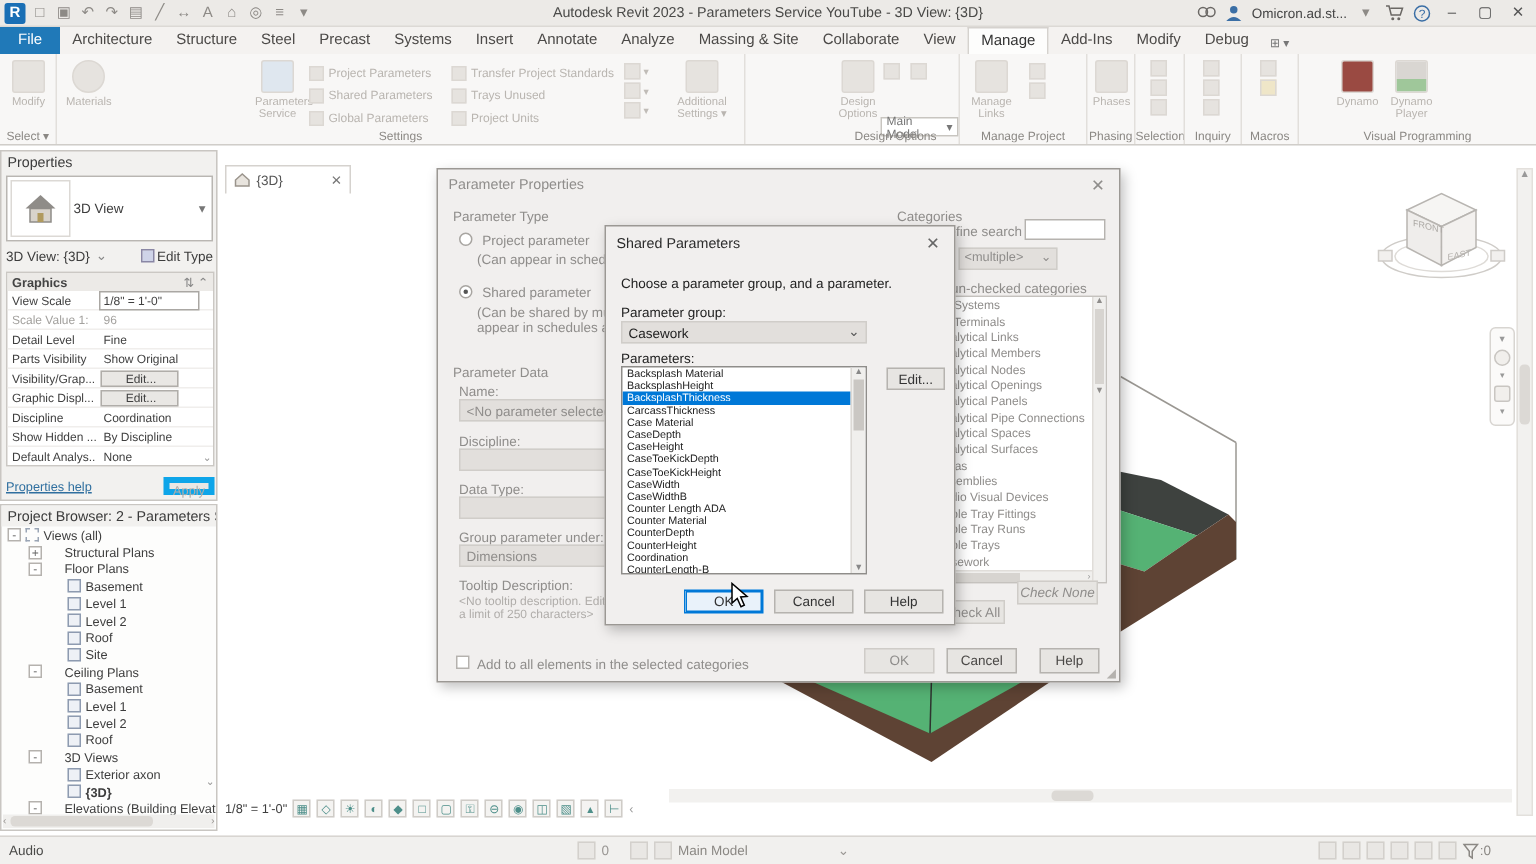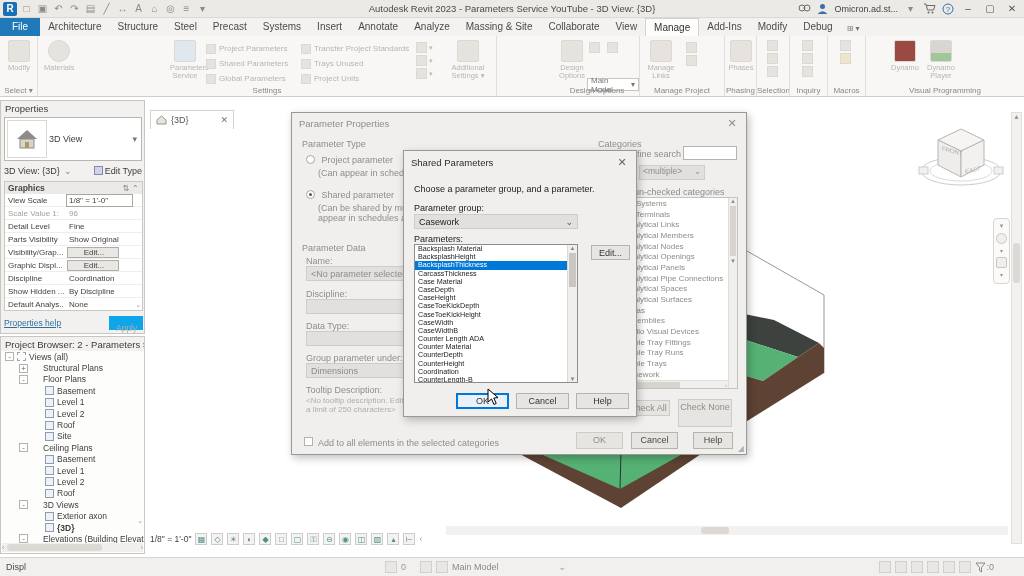--- a/index.html
+++ b/index.html
@@ -48,21 +48,21 @@
   #pgrid { position:absolute; left:3px; top:80px; width:139px; height:130px; background:#fff; border:1px solid #cbc8c4; overflow:hidden; }
   .psection { height:12px; background:#eceae7; font-size:8.5px; font-weight:bold; color:#444; padding:1px 3px; display:flex; }
   .prow { display:flex; height:13px; align-items:center; border-bottom:1px solid #f0eeec; font-size:8px; }
   .plabel { width:62px; padding-left:3px; color:#3f3f3f; white-space:nowrap; overflow:hidden; }
   .pval { flex:1; color:#3f3f3f; white-space:nowrap; overflow:hidden; padding-left:2px; }
   .prow[data-type="input"] .pval { border:1px solid #9a97930; outline:1px solid #aaa7a3; background:#fff; margin-right:10px; height:11px; line-height:11px; }
   .prow[data-type="button"] .pval { border:1px solid #b0ada9; background:#e9e7e4; text-align:center; margin-right:12px; height:11px; line-height:10px; flex:0 0 52px; }
   .prow[data-type="grey"] .plabel, .prow[data-type="grey"] .pval { color:#a3a19e; }
   #props-footer { position:absolute; left:3px; bottom:3px; width:139px; display:flex; align-items:center; }
   .plink { color:#2f6f9f; text-decoration:underline; font-size:8.5px; }
-  .apply-btn { margin-left:auto; width:34px; height:12px; background:#e9e7e4; border:7px solid #0ea5e9; color:#b0ada9; text-align:center; font-size:8.5px; line-height:11px; }
+  .apply-btn { margin-left:auto; width:34px; height:12px; background:#e9e7e4; border:4px solid #0ea5e9; color:#b0ada9; text-align:center; font-size:8.5px; line-height:11px; }
 
   #browser { left:0; top:336px; width:145px; height:218px; background:#fdfdfc; border:1px solid #c9c6c2; z-index:4; }
   #browser .pal-header { white-space:nowrap; overflow:hidden; background:#f2f1ef; }
   .tree-item { display:flex; align-items:center; height:11.4px; font-size:8.5px; color:#3d3d3d; white-space:nowrap; }
   .toggle { width:9px; height:9px; border:1px solid #b5b2ae; color:#666; font-size:8px; line-height:7px; text-align:center; margin-right:3px; background:#fff; flex:0 0 auto; }
   .toggle:empty { border:none; background:none; }
   .ticon { width:9px; height:9px; margin-right:3px; flex:0 0 auto; }
   .tree-item[data-icon="view"] .ticon { border:1px solid #8e9bb0; background:#eef1f6; }
   .tree-item[data-icon="root"] .ticon { border:1px dashed #9aa5b5; }
   .tree-item.bold { font-weight:bold; }
@@ -683,21 +683,21 @@
         <span>Casework</span>
       </div>
       </div>
     <div class="cat-vscroll">▲<div style="margin:2px 1px;height:50px;background:#d7d4d0;"></div>▼</div>
     <div style="position:absolute;left:0;bottom:0;right:9px;height:8px;background:#f0efed;border-top:1px solid #e0ddd9;display:flex;align-items:center;">
       <div style="height:6px;width:70px;background:#d7d4d0;margin-left:2px;"></div>
       <span style="margin-left:auto;font-size:6px;color:#999;padding-right:1px;">›</span>
     </div>
   </div>
   <div class="abs btn disabled" style="left:334px;top:287px;width:44px;height:16px;">Check All</div>
-  <div class="abs btn disabled" style="left:386px;top:286px;width:54px;height:28px;">Check None</div>
+  <div class="abs btn disabled" style="left:386px;top:274px;width:54px;height:16px;font-style:italic;">Check None</div>
 
   <div class="abs grp-label" style="left:10px;top:130px;">Parameter Data</div>
   <div class="abs" style="left:14px;top:143px;">Name:</div>
   <div class="abs greybox" style="left:14px;top:153px;width:316px;height:15px;line-height:14px;padding-left:4px;">&lt;No parameter selected&gt;</div>
   <div class="abs" style="left:14px;top:176px;">Discipline:</div>
   <div class="abs greybox" style="left:14px;top:186px;width:316px;height:15px;"></div>
   <div class="abs" style="left:14px;top:208px;">Data Type:</div>
   <div class="abs greybox" style="left:14px;top:218px;width:316px;height:15px;"></div>
   <div class="abs" style="left:14px;top:240px;">Group parameter under:</div>
   <div class="abs greybox" style="left:14px;top:250px;width:316px;height:15px;display:flex;align-items:center;justify-content:space-between;padding:0 4px;">
@@ -756,21 +756,21 @@
   <div class="abs btn focused" style="left:52px;top:242px;width:53px;height:16px;">OK</div>
   <div class="abs btn" style="left:112px;top:242px;width:53px;height:16px;">Cancel</div>
   <div class="abs btn" style="left:172px;top:242px;width:53px;height:16px;">Help</div>
 </div>
 
 <svg class="abs" style="left:487px;top:388px;z-index:40;" width="14" height="18">
   <polygon points="1,1 1,14 4.5,11 7,16.5 9.2,15.4 6.8,10 11,9.6" fill="#fff" stroke="#000" stroke-width="1"></polygon>
 </svg>
 
 <div id="statusbar" class="abs">
-  <span style="padding-left:6px;">Displ</span>
+  <span style="padding-left:6px;">Audio</span>
   <div class="sb-group" style="position:absolute;left:385px;">
     <span class="sb-ico"></span>
     <span style="margin-right:14px;color:#9a9794;">0</span>
     <span class="sb-ico"></span>
     <span class="sb-ico"></span>
     <span style="color:#8b8884;">Main Model</span>
     <span style="color:#9a9794;margin-left:60px;">⌄</span>
   </div>
   <div class="sb-group" style="position:absolute;right:30px;">
     <span class="sb-ico"></span>

